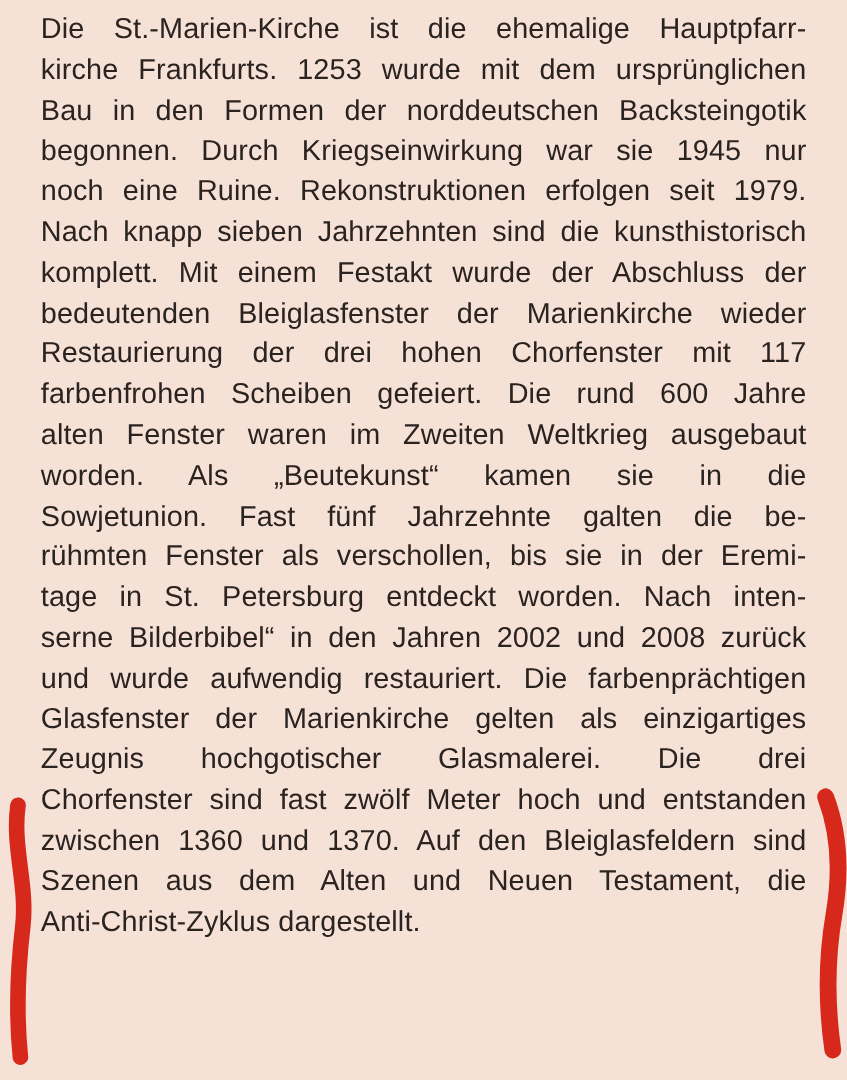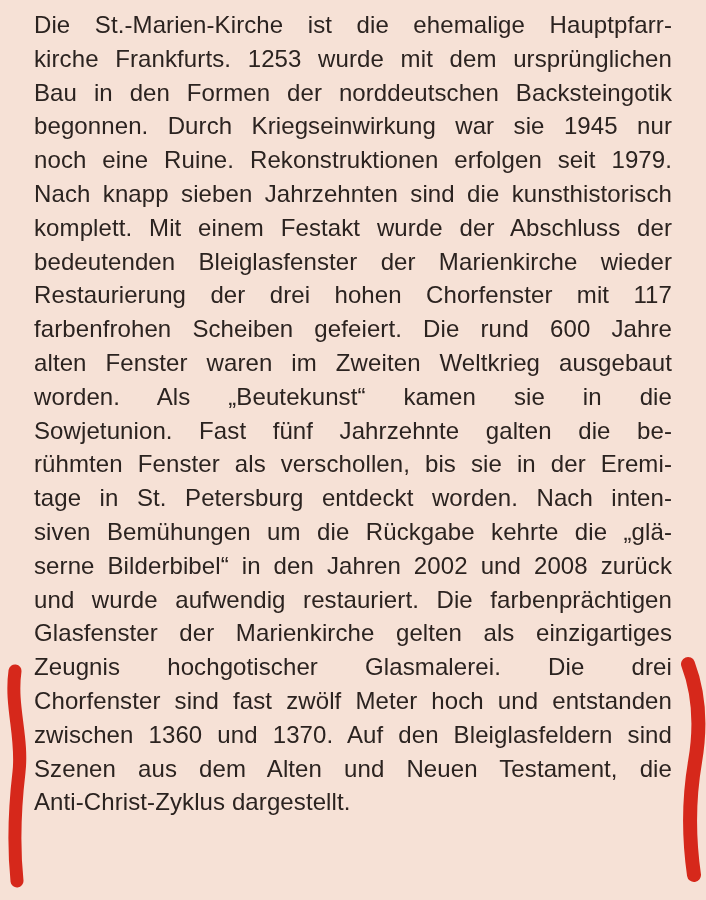--- a/index.html
+++ b/index.html
@@ -61,21 +61,20 @@
       <div class="tline">Nach knapp sieben Jahrzehnten sind die kunsthistorisch</div>
       <div class="tline">komplett. Mit einem Festakt wurde der Abschluss der</div>
       <div class="tline">bedeutenden Bleiglasfenster der Marienkirche wieder</div>
       <div class="tline">Restaurierung der drei hohen Chorfenster mit 117</div>
       <div class="tline">farbenfrohen Scheiben gefeiert. Die rund 600 Jahre</div>
       <div class="tline">alten Fenster waren im Zweiten Weltkrieg ausgebaut</div>
       <div class="tline">worden. Als „Beutekunst“ kamen sie in die</div>
       <div class="tline">Sowjetunion. Fast fünf Jahrzehnte galten die be-</div>
       <div class="tline">rühmten Fenster als verschollen, bis sie in der Eremi-</div>
       <div class="tline">tage in St. Petersburg entdeckt worden. Nach inten-</div>
-      <div class="tline">siven Bemühungen um die Rückgabe kehrte die „glä-</div>
       <div class="tline">serne Bilderbibel“ in den Jahren 2002 und 2008 zurück</div>
       <div class="tline">und wurde aufwendig restauriert. Die farbenprächtigen</div>
       <div class="tline">Glasfenster der Marienkirche gelten als einzigartiges</div>
       <div class="tline">Zeugnis hochgotischer Glasmalerei. Die drei</div>
       <div class="tline">Chorfenster sind fast zwölf Meter hoch und entstanden</div>
       <div class="tline">zwischen 1360 und 1370. Auf den Bleiglasfeldern sind</div>
       <div class="tline">Szenen aus dem Alten und Neuen Testament, die</div>
       <div class="tline last">Anti-Christ-Zyklus dargestellt.</div>
     </div>
 

